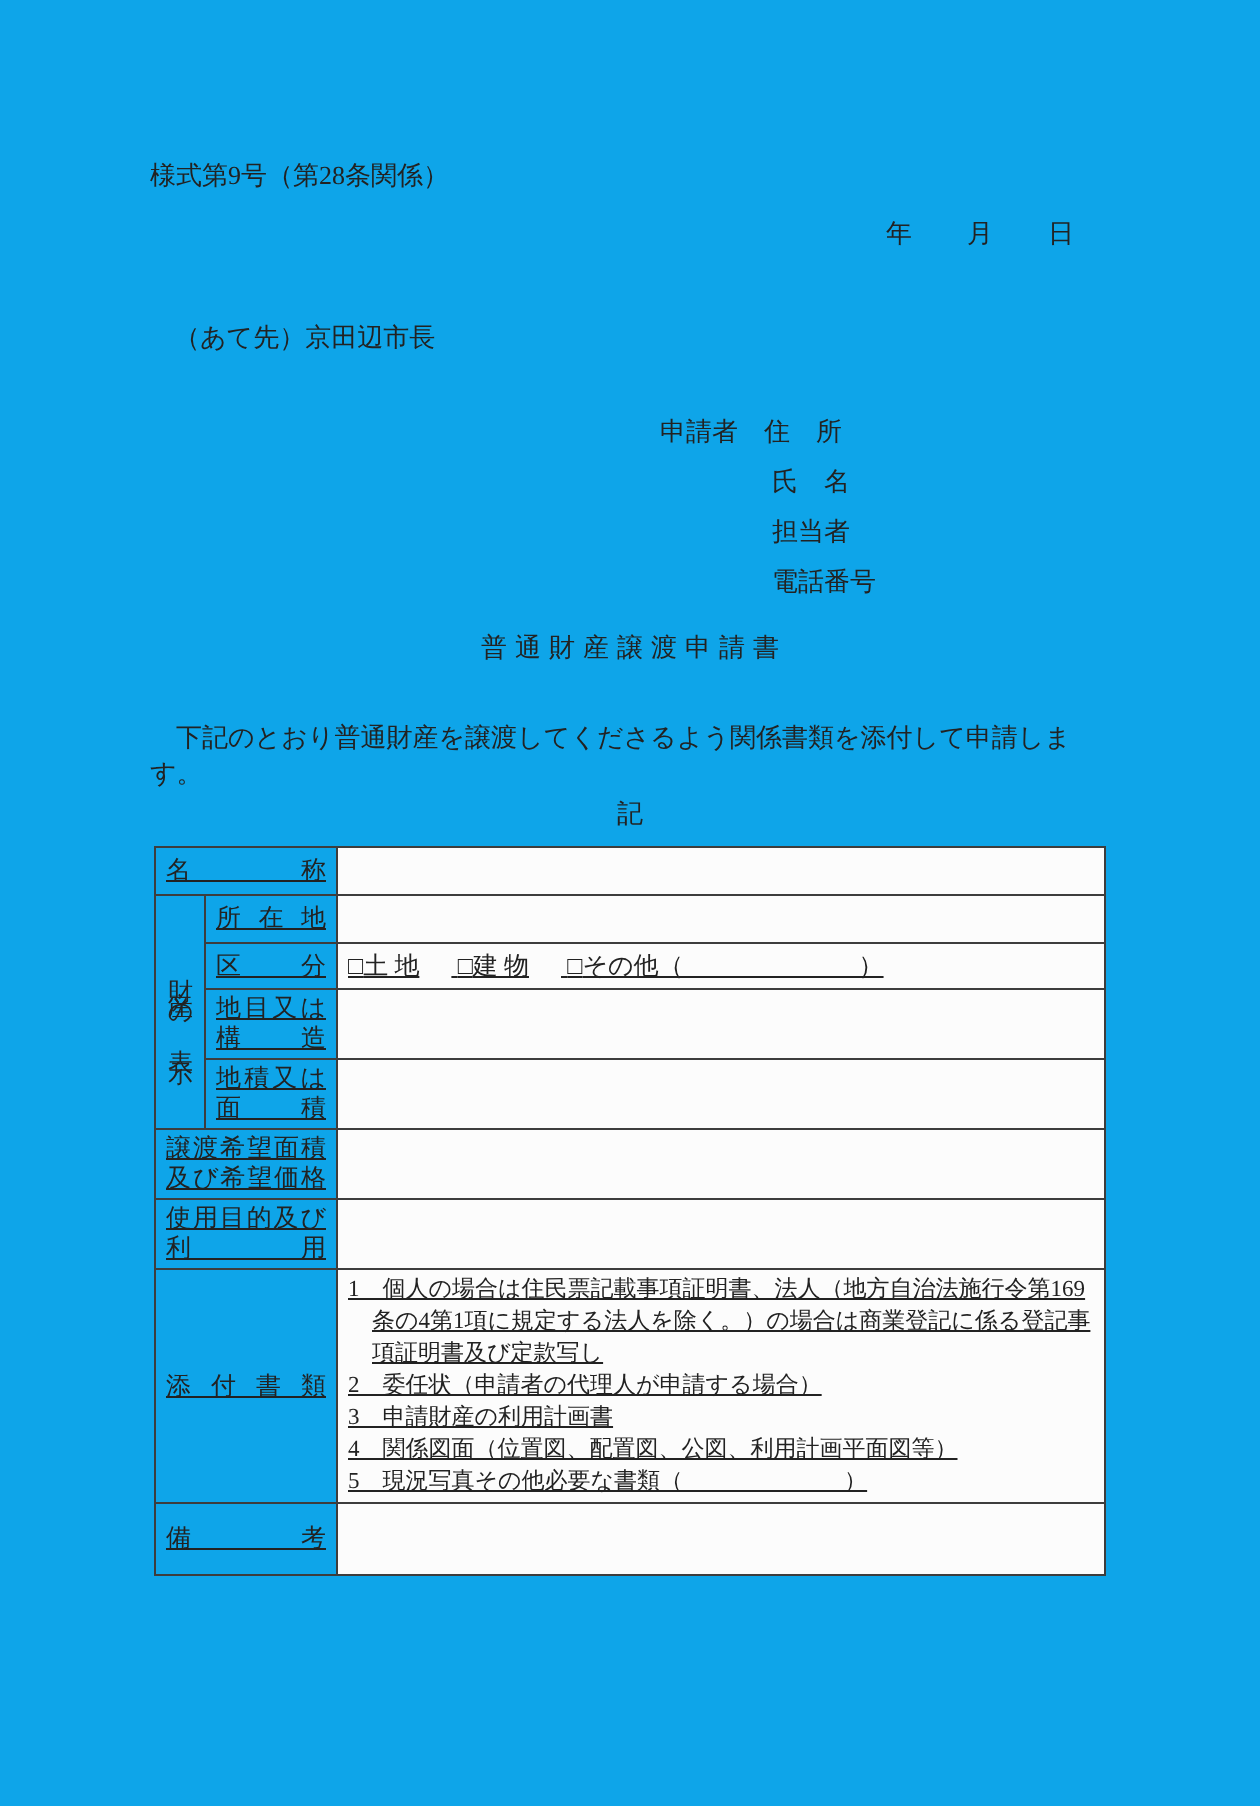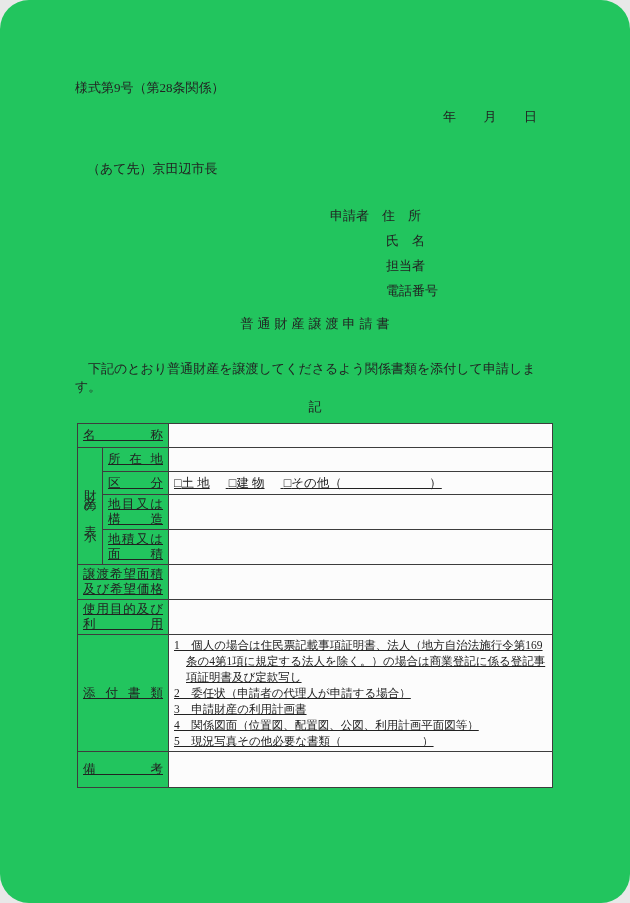--- a/index.html
+++ b/index.html
@@ -4,25 +4,24 @@
 <style>
   html,body{margin:0;padding:0;}
   body{
     background:#e8e8e8;
     font-family:"Liberation Serif","DejaVu Serif",serif;
   }
   .page{
     position:relative;
     width:630px;height:903px;
     margin:0 auto;
-    background:#22c55e;
+    background:#0ea5e9;
     color:#222;
     font-size:13px;
     overflow:hidden;
-    border-radius:29px;
   }
   .abs{position:absolute;}
   .form-number{left:75px;top:79px;}
   .date-line{left:443px;top:108px;letter-spacing:0.5px;}
   .addressee{left:87px;top:160px;}
   .applicant{left:330px;top:203px;line-height:25px;}
   .applicant .cont{padding-left:56px;}
   .doc-title{
     left:0;right:0;top:315px;
     text-align:center;

